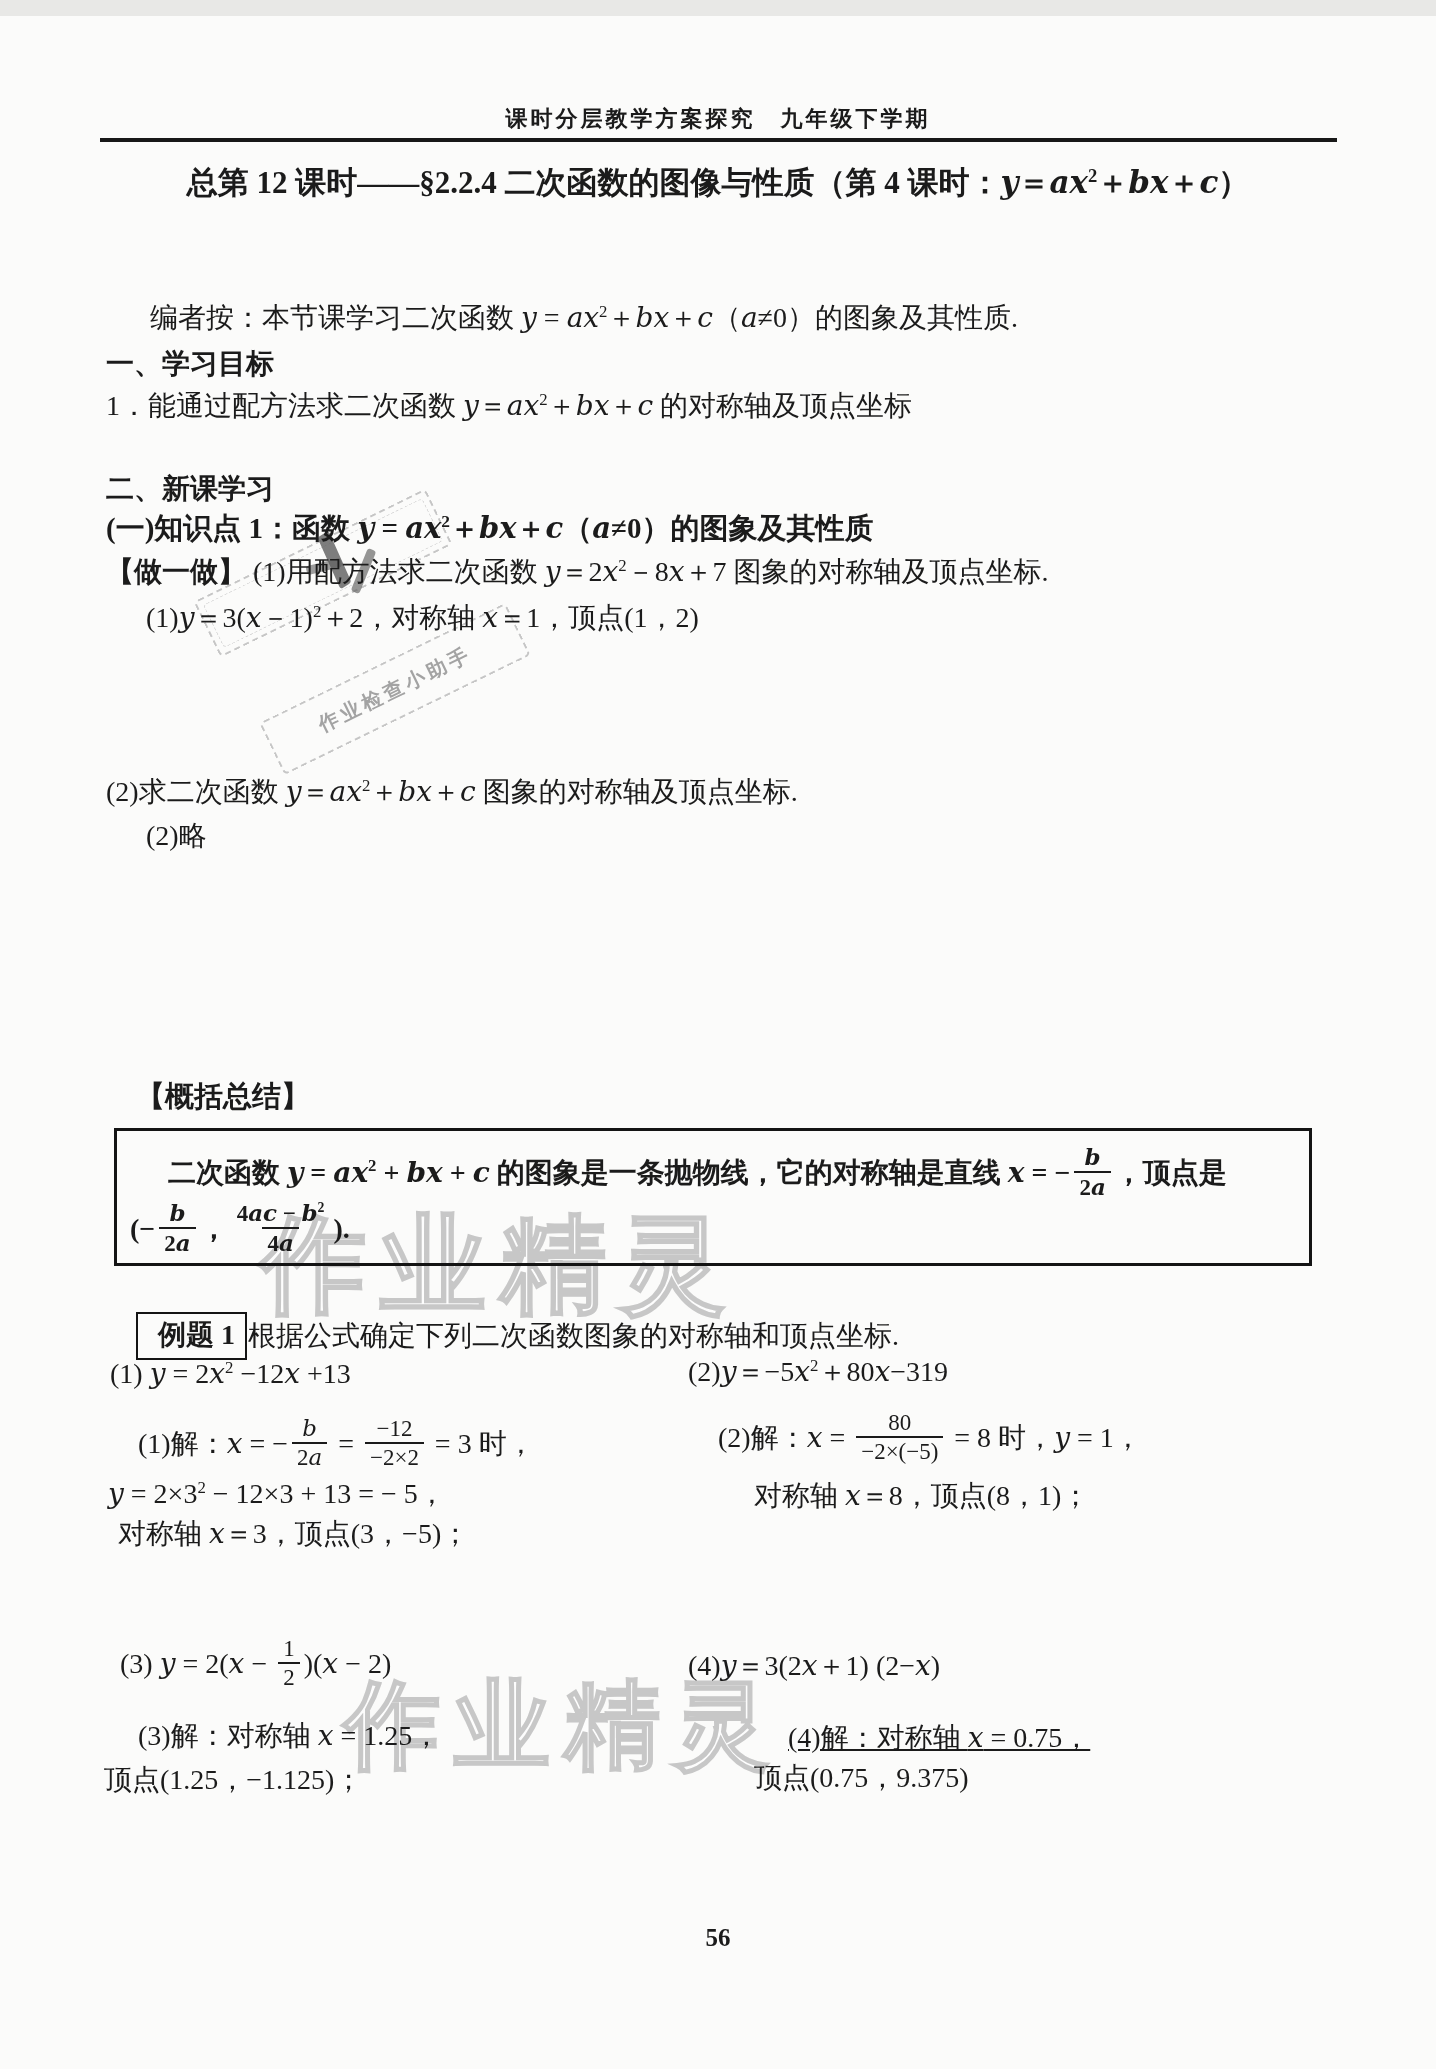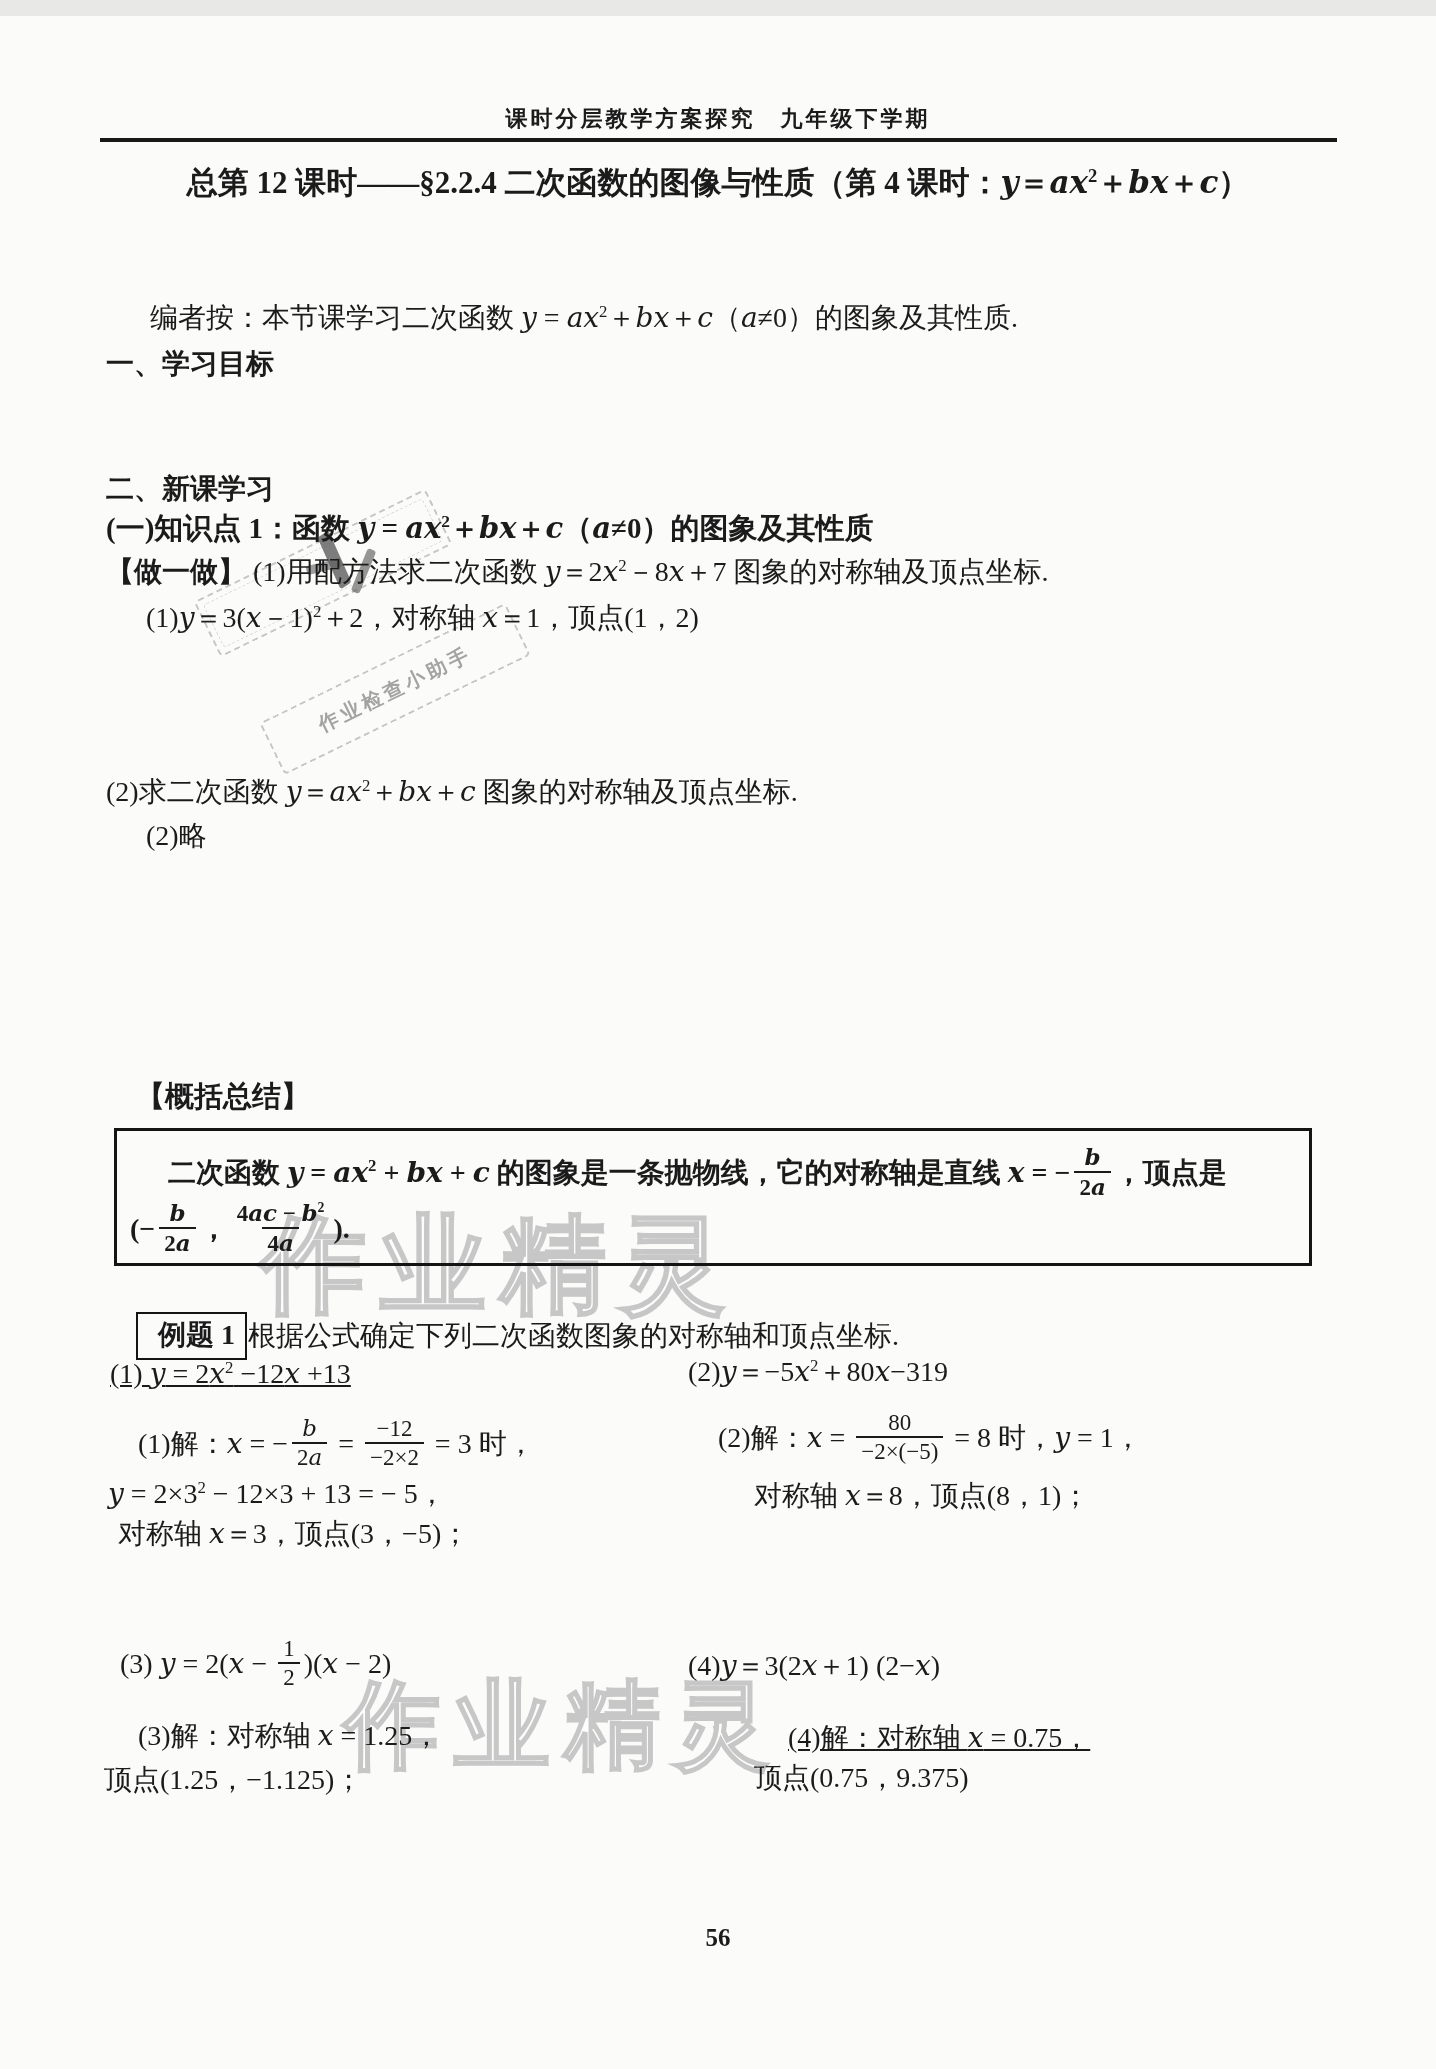--- a/index.html
+++ b/index.html
@@ -70,20 +70,21 @@
 <div class="page">
 
   <div class="abs center bold" style="top:88px; font-size:22px; letter-spacing:3px;">课时分层教学方案探究　九年级下学期</div>
   <div class="header-rule"></div>
 
   <div class="abs center bold" style="top:146px; font-size:31px;">总第 12 课时——§2.2.4 二次函数的图像与性质（第 4 课时：<span class="it">y</span>＝<span class="it">ax</span><sup>2</sup>＋<span class="it">bx</span>＋<span class="it">c</span>）</div>
 
   <div class="abs body-text" style="left:150px; top:284px;">编者按：本节课学习二次函数 <span class="it">y</span> = <span class="it">ax</span><sup>2</sup>＋<span class="it">bx</span>＋<span class="it">c</span>（<span class="it">a</span>≠0）的图象及其性质.</div>
 
   <div class="abs body-text bold" style="left:106px; top:330px;">一、学习目标</div>
+  <div class="abs body-text" style="left:106px; top:372px;">1．能通过配方法求二次函数 <span class="it">y</span>＝<span class="it">ax</span><sup>2</sup>＋<span class="it">bx</span>＋<span class="it">c</span> 的对称轴及顶点坐标</div>
 
   <div class="abs body-text bold" style="left:106px; top:455px;">二、新课学习</div>
   <div class="abs body-text bold" style="left:106px; top:494px; font-size:29px;">(一)知识点 1：函数 <span class="it">y</span> = <span class="it">ax</span><sup>2</sup>＋<span class="it">bx</span>＋<span class="it">c</span>（<span class="it">a</span>≠0）的图象及其性质</div>
 
   <div class="abs body-text" style="left:106px; top:538px;">
     <span class="bold">【做一做】</span>
     <span>(1)用配方法求二次函数 <span class="it">y</span>＝2<span class="it">x</span><sup>2</sup>－8<span class="it">x</span>＋7 图象的对称轴及顶点坐标.</span>
   </div>
   <div class="abs body-text" style="left:146px; top:584px;">(1)<span class="it">y</span>＝3(<span class="it">x</span>－1)<sup>2</sup>＋2，对称轴 <span class="it">x</span>＝1，顶点(1，2)</div>
 
@@ -114,21 +115,21 @@
       </span>，<span class="frac">
         <span class="fn">4<span class="it">ac</span> − <span class="it">b</span><sup>2</sup></span>
         <span class="fd">4<span class="it">a</span></span>
       </span>).</div>
 
   <div class="wm-outline" id="wm1">作业精灵</div>
 
   <div class="example-label-box">例题 1</div>
   <div class="abs body-text" style="left:248px; top:1302px;">根据公式确定下列二次函数图象的对称轴和顶点坐标.</div>
 
-  <div class="abs body-text" style="left:110px; top:1340px;text-decoration:underline;">(1) <span class="it">y</span> = 2<span class="it">x</span><sup>2</sup> −12<span class="it">x</span> +13</div>
+  <div class="abs body-text" style="left:110px; top:1340px;">(1) <span class="it">y</span> = 2<span class="it">x</span><sup>2</sup> −12<span class="it">x</span> +13</div>
   <div class="abs body-text" style="left:688px; top:1338px;">(2)<span class="it">y</span>＝−5<span class="it">x</span><sup>2</sup>＋80<span class="it">x</span>−319</div>
 
   <div class="abs body-text" style="left:138px; top:1402px;">(1)解：<span class="it">x</span> = −<span class="frac">
         <span class="fn"><span class="it">b</span></span>
         <span class="fd">2<span class="it">a</span></span>
       </span> = <span class="frac">
         <span class="fn">−12</span>
         <span class="fd">−2×2</span>
       </span> = 3 时，</div>
   <div class="abs body-text" style="left:718px; top:1396px;">(2)解：<span class="it">x</span> = <span class="frac">

